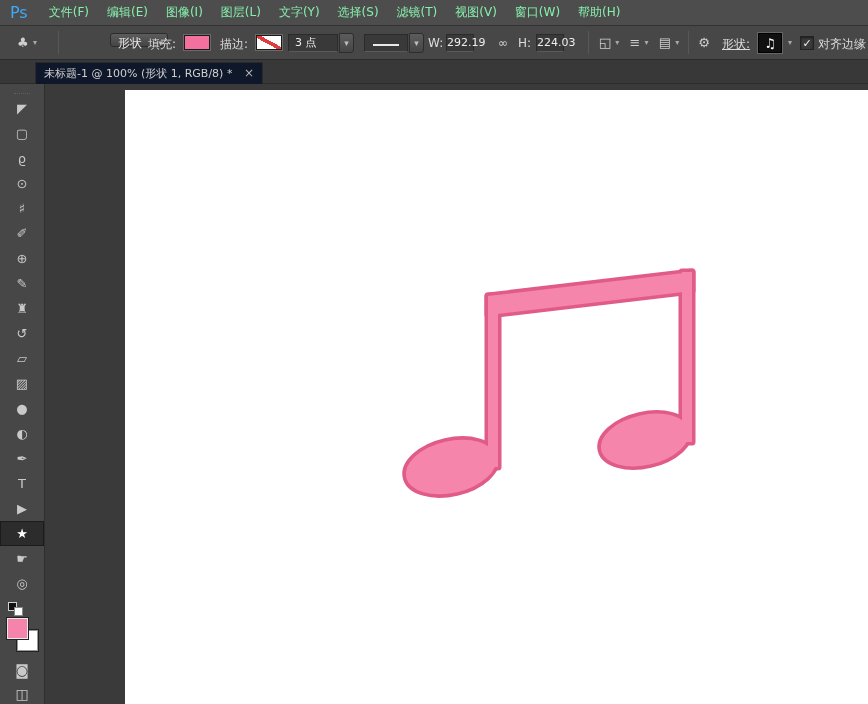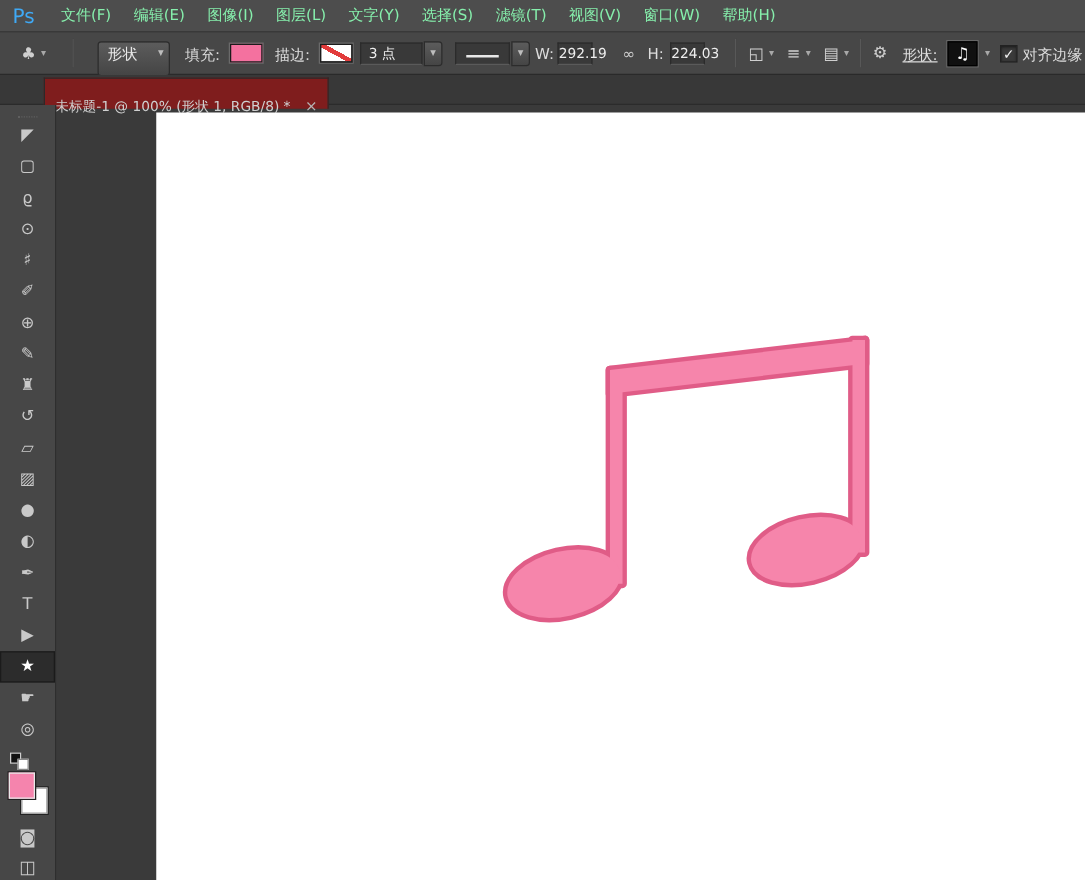--- a/index.html
+++ b/index.html
@@ -12,34 +12,34 @@
     -webkit-user-select:none; user-select:none;
   }
   
   .menu-bar{position:absolute;top:0;left:0;right:0;height:26px;background:#4d4d4d;border-bottom:1px solid #333;display:flex;align-items:center;}
   .ps-logo{color:#3fa9f5;font-weight:normal;font-size:16px;padding:0 12px 0 10px;}
   .menu-item{padding:0 9px;font-size:12px;color:#86efac;cursor:default;}
   
   .options-bar{position:absolute;top:26px;left:0;right:0;height:34px;background:#474747;border-bottom:1px solid #2a2a2a;}
   .ob-label{position:absolute;top:10px;font-size:12px;color:#dcdcdc;white-space:nowrap;}
   .ob-sep{position:absolute;top:5px;bottom:5px;width:1px;background:#333;border-right:1px solid #585858;}
-  .dd{position:absolute;top:7px;height:28px;background:linear-gradient(#5c5c5c,#454545);border:1px solid #2c2c2c;border-radius:3px;color:#e8e8e8;font-size:12px;line-height:18px;padding:0 16px 0 7px;}
+  .dd{position:absolute;top:7px;height:14px;background:linear-gradient(#5c5c5c,#454545);border:1px solid #2c2c2c;border-radius:3px;color:#e8e8e8;font-size:12px;line-height:18px;padding:0 16px 0 7px;margin-left:32px;}
   .dd .arr{position:absolute;right:4px;top:0;color:#bdbdbd;font-size:9px;line-height:18px;}
   .valuebox{position:absolute;top:8px;height:18px;background:#393939;border:1px solid #2b2b2b;border-bottom-color:#5a5a5a;color:#eee;font-size:11px;line-height:16px;text-align:center;}
   .swatch{position:absolute;top:9px;width:26px;height:15px;border:1px solid #1c1c1c;box-shadow:0 0 0 1px #6a6a6a;}
   .stroke-none{background:linear-gradient(to top right,#fff 42%,#e23b3b 42%,#e23b3b 58%,#fff 58%);}
   .arrow-btn{position:absolute;top:7px;width:15px;height:20px;background:linear-gradient(#5c5c5c,#454545);border:1px solid #2c2c2c;border-radius:0 3px 3px 0;color:#bdbdbd;font-size:9px;line-height:18px;text-align:center;}
   .icon-btn{position:absolute;top:7px;height:20px;color:#cfcfcf;font-size:13px;line-height:20px;text-align:center;}
   .icon-btn .arr{font-size:8px;color:#a8a8a8;vertical-align:2px;}
   .shape-thumb{position:absolute;top:7px;width:24px;height:20px;background:#101010;border:1px solid #000;box-shadow:0 0 0 1px #666;color:#fff;font-size:13px;text-align:center;line-height:19px;}
   .checkbox{position:absolute;top:10px;width:14px;height:14px;background:#3a3a3a;border:1px solid #222;box-shadow:inset 0 1px 2px #1e1e1e;color:#f0f0f0;font-size:11px;line-height:13px;text-align:center;}
   .line-sample{position:absolute;left:8px;top:9px;width:26px;height:2px;background:#e8e8e8;}
   
   .tab-bar{position:absolute;top:60px;left:0;right:0;height:24px;background:#383838;border-bottom:1px solid #2b2b2b;}
-  .doc-tab{position:absolute;left:35px;top:2px;height:22px;background:#7f1d1d;border:1px solid #2a2a2a;border-bottom:none;color:#cfcfcf;font-size:11px;line-height:21px;padding:12px 8px;}
+  .doc-tab{position:absolute;left:35px;top:2px;height:22px;background:#0f172a;border:1px solid #2a2a2a;border-bottom:none;color:#cfcfcf;font-size:11px;line-height:21px;padding:0 8px;}
   .doc-tab .close{margin-left:8px;color:#b5b5b5;font-size:12px;}
   
   .toolbar{position:absolute;left:0;top:84px;width:45px;bottom:0;background:#474747;border-right:1px solid #2e2e2e;}
   .toolbar .grip{height:10px;border-bottom:1px dotted #5f5f5f;margin:0 14px 2px 14px;}
   .tool{height:25px;display:flex;align-items:center;justify-content:center;color:#c9c9c9;font-size:13px;cursor:default;}
   .tool.selected{background:#2c2c2c;box-shadow:inset 0 0 0 1px #1b1b1b;color:#ffffff;}
   .mini-colors{position:relative;width:18px;height:14px;margin:6px 0 2px 8px;}
   .mini-colors .mf{position:absolute;left:0;top:0;width:9px;height:9px;background:#111;border:1px solid #cfcfcf;}
   .mini-colors .mb{position:absolute;left:6px;top:5px;width:9px;height:9px;background:#fff;border:1px solid #888;}
   .swatches{position:relative;height:40px;margin-top:2px;}

